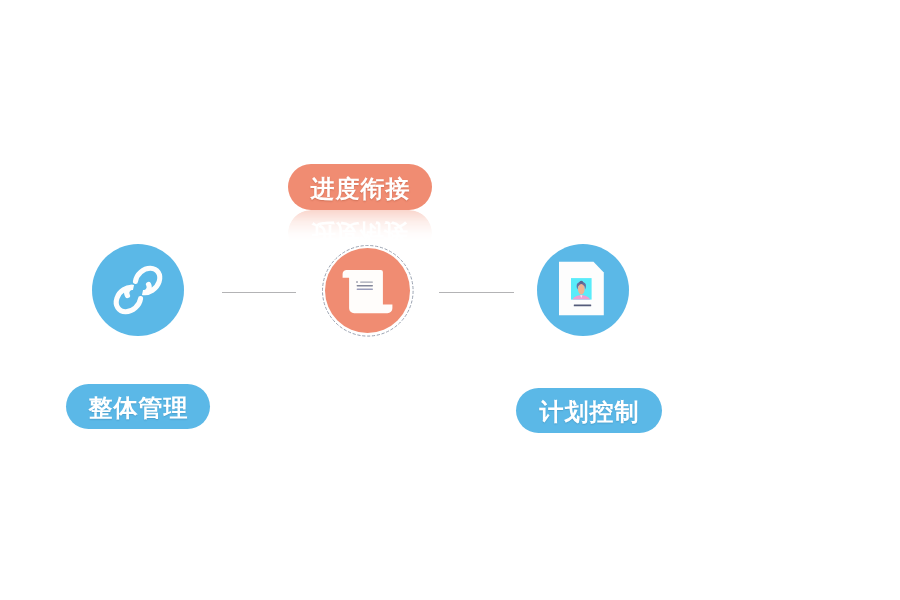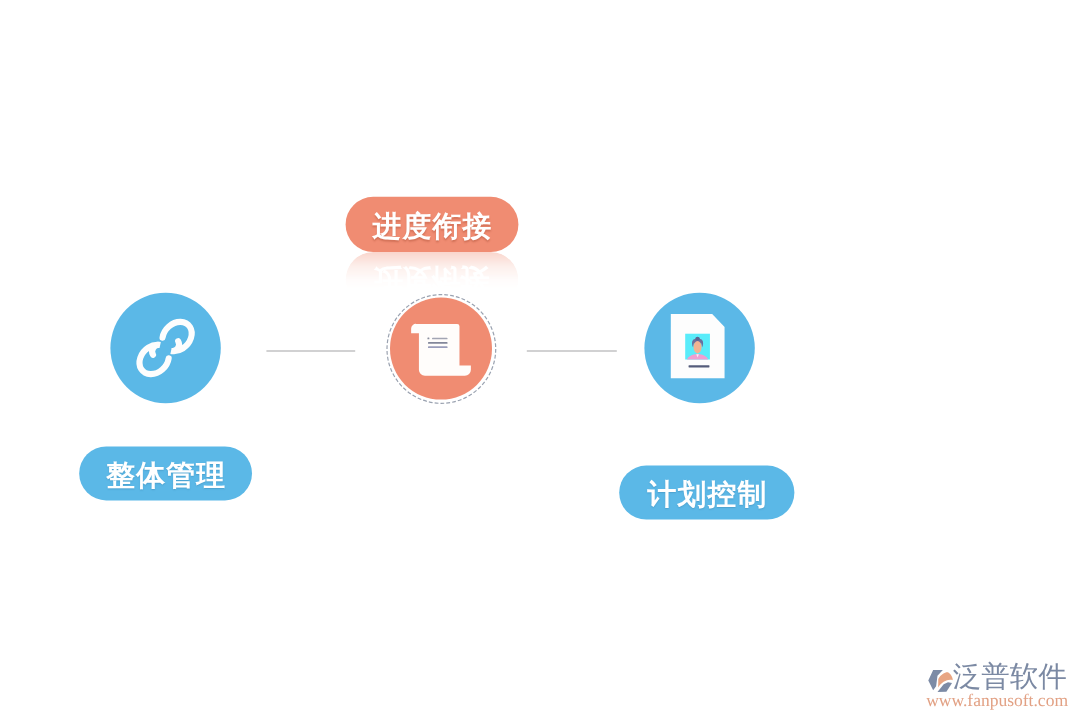--- a/index.html
+++ b/index.html
@@ -26,21 +26,21 @@
 
   
   .pill { position:absolute; border-radius:999px; display:flex; align-items:center;
           justify-content:center; color:#fff; font-weight:bold; font-size:24px;
           letter-spacing:1px; text-indent:1px; }
   .pill > span { display:block; }
   #pill-top > span { transform:translateY(2px); text-shadow:0 1px 1.5px rgba(150,60,35,0.32); }
   #pill-left > span, #pill-right > span { transform:translateY(1px);
      text-shadow:0 1px 1.2px rgba(30,90,130,0.25); }
   #pill-top   { left:288px; top:164px; width:144px; height:46px; background:#f08c72; }
-  #pill-left  { left:66px;  top:372px; width:144px; height:45px; background:#5bb8e7; }
+  #pill-left  { left:66px;  top:384px; width:144px; height:45px; background:#5bb8e7; }
   #pill-right { left:516px; top:388px; width:146px; height:45px; background:#5bb8e7;justify-content:center; }
 
   
   #pill-top-reflection { position:absolute; left:288px; top:210px; width:144px; height:46px;
     border-radius:999px; background:#f08c72;
     display:flex; align-items:center; justify-content:center;
     color:#fff; font-weight:bold; font-size:24px; transform:scaleY(-1);
     -webkit-mask-image:linear-gradient(to bottom, rgba(0,0,0,0) 34%, rgba(0,0,0,0.03) 50%, rgba(0,0,0,0.14) 74%, rgba(0,0,0,0.36) 100%);
     mask-image:linear-gradient(to bottom, rgba(0,0,0,0) 34%, rgba(0,0,0,0.03) 50%, rgba(0,0,0,0.14) 74%, rgba(0,0,0,0.36) 100%); }
 
@@ -108,23 +108,14 @@
   <div class="pill" id="pill-top">
     <span>进度衔接</span>
   </div>
   <div class="pill" id="pill-left">
     <span>整体管理</span>
   </div>
   <div class="pill" id="pill-right">
     <span>计划控制</span>
   </div>
 
-  <div id="watermark">
-    <svg id="wm-logo" viewBox="0 0 600 600">
-      <path d="M175 95 L355 98 L255 205 L230 395 L175 470 L85 290 Z" fill="#7c8ba6"></path>
-      <path d="M270 265 C 320 165 420 125 450 140 C 520 185 545 265 535 285 C 450 258 330 320 268 420 Z" fill="#e8a583"></path>
-      <path d="M450 325 L525 335 L420 500 L255 505 L370 360 Z" fill="#7c8ba6"></path>
-    </svg>
-    <div id="wm-cn">泛普软件</div>
-    <div id="wm-url">www.fanpusoft.com</div>
-  </div>
 
 </div>
 
 </body></html>

